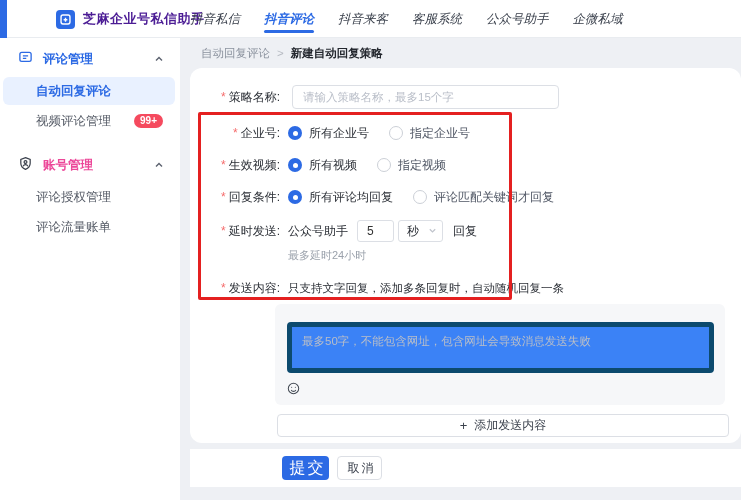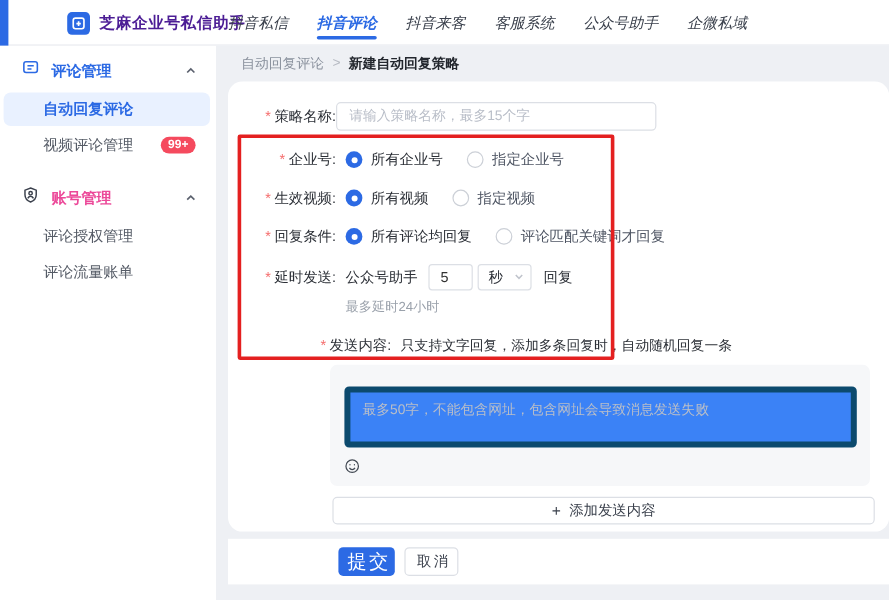--- a/index.html
+++ b/index.html
@@ -43,21 +43,21 @@
   .bc-current { color:#23272e; font-weight:bold; }
 
   .card { position:absolute; background:#fff; }
   .form-card { left:10px; top:30px; width:551px; height:375px;border-radius:12px; }
   .footer-card { left:10px; top:411px; width:551px; height:38px; }
 
   .row { position:absolute; left:0; right:10px; display:flex; align-items:center; }
   .f-label { width:90px; text-align:right; font-size:12px; color:#2b2f36; flex:none; }
   .req { color:#f56c6c; margin-right:3px; font-size:12px; }
   .r-name { top:17px; height:24px; }
-  .name-input { margin-left:0; width:267px; height:24px; border:1px solid #dcdfe5; border-radius:4px;
+  .name-input { margin-left:12px; width:267px; height:24px; border:1px solid #dcdfe5; border-radius:4px;
     padding:0 10px; font-size:11.5px; color:#333; outline:none; background:#fff; }
   .name-input::placeholder { color:#b9bec8; }
 
   .annotation { position:absolute; left:8px; top:44px; width:314px; height:188px;
     border:3px solid #e42020; border-radius:2px; z-index:5; pointer-events:none; }
 
   .r-account { top:57px; height:16px; }
   .r-video   { top:89px; height:16px; }
   .r-cond    { top:121px; height:16px; }
   .radios { margin-left:8px; display:flex; gap:20px; }
@@ -73,21 +73,21 @@
   .delay-prefix, .delay-suffix { font-size:12px; color:#2b2f36; }
   .delay-prefix { margin-left:8px; }
   .delay-input { margin-left:9px; width:37px; height:22px; border:1px solid #dcdfe5; border-radius:3px;
     padding:0 0 0 9px; font-size:12px; color:#333; outline:none; }
   .delay-select { margin-left:4px; width:45px; height:22px; border:1px solid #dcdfe5; border-radius:3px;
     display:flex; align-items:center; padding:0 5px 0 8px; font-size:12px; color:#2b2f36;
     justify-content:space-between; cursor:pointer; background:#fff; }
   .delay-suffix { margin-left:10px; }
   .hint { position:absolute; left:98px; top:180px; font-size:11px; color:#9aa1ab; }
 
-  .r-send { top:212px; height:16px;padding-left:46px; }
+  .r-send { top:212px; height:16px; }
   .send-desc { margin-left:8px; font-size:11.5px; color:#2b2f36; white-space:nowrap; }
 
   .panel { position:absolute; left:85px; top:236px; width:450px; height:101px;
     background:#f6f7f9; border-radius:6px; }
   .reply-textarea { position:absolute; left:12px; top:18px; width:427px; height:51px;
     border:5px solid #0c4a6e; border-radius:4px; background:#3b82f6; resize:none;
     padding:7px 10px; font-size:11.5px; color:#333; outline:none;
     font-family:"Liberation Sans","DejaVu Sans",sans-serif; }
   .reply-textarea::placeholder { color:#b9bec8; }
   .emoji-btn { position:absolute; left:12px; top:76px; width:16px; height:16px; cursor:pointer;

